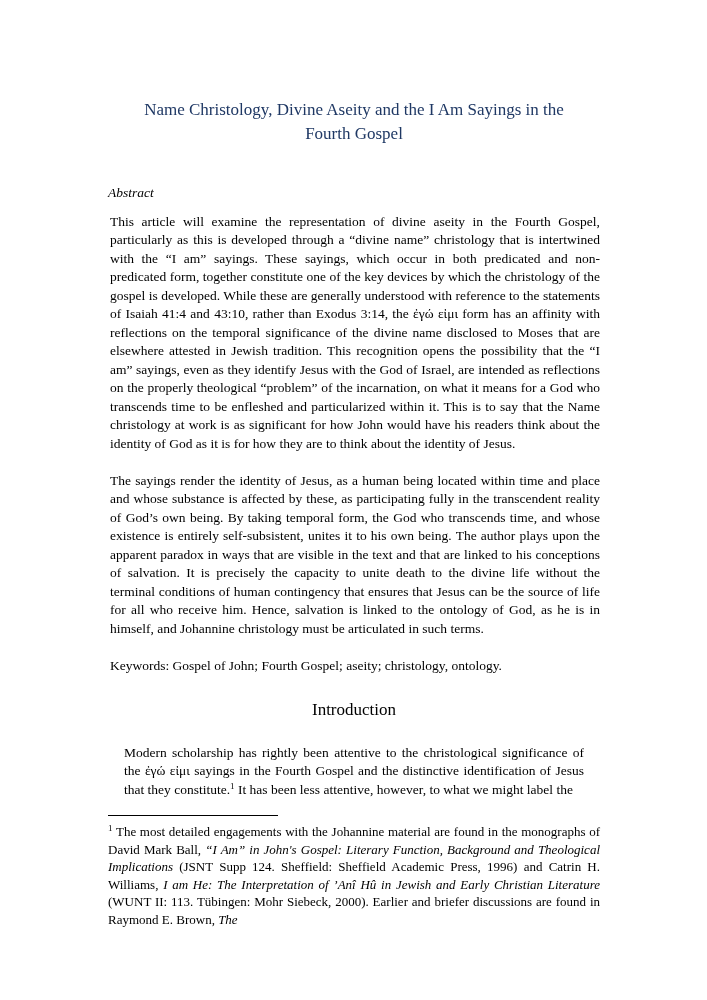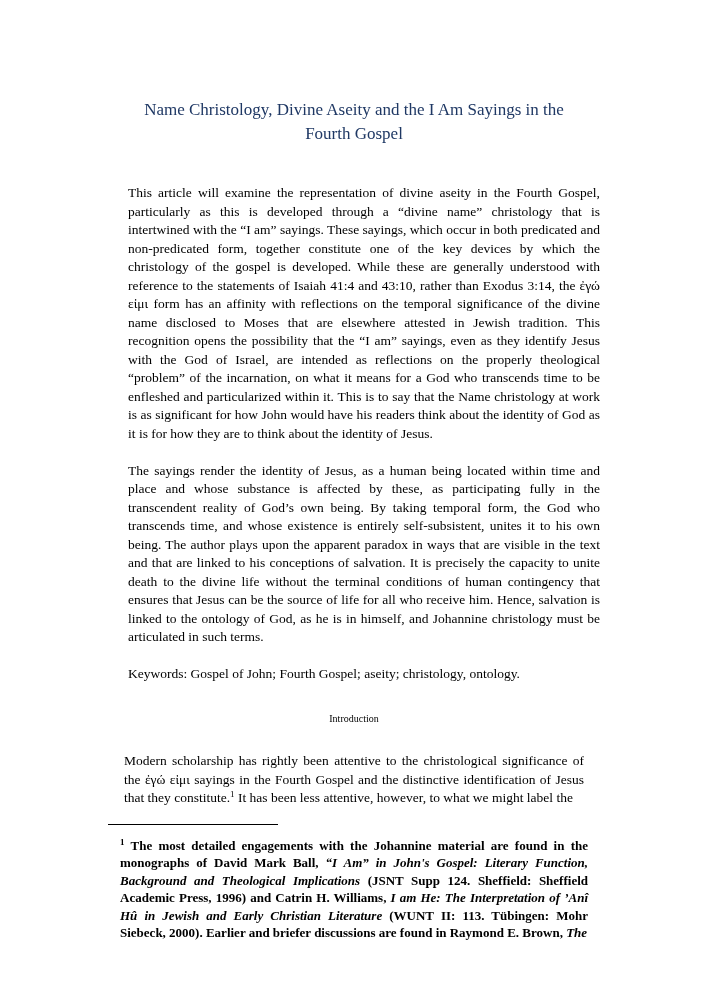--- a/index.html
+++ b/index.html
@@ -28,71 +28,71 @@
     font-size: 17px;
     line-height: 24px;
     font-weight: normal;
   }
   .abstract-label {
     margin: 0 0 10px 0;
     font-style: italic;
     text-align: left;
   }
   .abstract-block {
-    margin-left: 20px;
+    margin-left: 2px;
   }
   .abstract-block p {
     margin: 0 0 18.5px 0;
     text-align: justify;
     text-justify: inter-word;
   }
   .keywords {
     text-align: center;
   }
   .section-heading {
     margin: 26px 0 24px 0;
     text-align: center;
-    font-size: 10px;
+    font-size: 17px;
     font-weight: normal;
   }
   .body-par {
     margin: 16px;
     text-align: justify;
     text-justify: inter-word;
   }
   sup {
     font-size: 9px;
     line-height: 0;
     vertical-align: super;
   }
   .footnote-sep {
     width: 170px;
     border-top: 1px solid #000000;
     margin: 14px 0 7px 0;
     height: 0;
   }
   .footnote {
-    margin: 12px;
+    margin: 0;
     font-size: 13px;
     line-height: 17.5px;
     text-align: justify;
     text-justify: inter-word;
-    font-weight: bold;
   }
   .footnote i {
     font-style: italic;
   }
 </style>
 </head>
 <body>
 
 <div class="page">
 
   <h1 class="title" style="color: rgb(31, 56, 100);">Name Christology, Divine Aseity and the I Am Sayings in the Fourth Gospel</h1>
 
+  <p class="abstract-label">Abstract</p>
 
   <div class="abstract-block">
     <p>This article will examine the representation of divine aseity in the Fourth Gospel, particularly as this is developed through a “divine name” christology that is intertwined with the “I am” sayings.  These sayings, which occur in both predicated and non-predicated form, together constitute one of the key devices by which the christology of the gospel is developed. While these are generally understood with reference to the statements of Isaiah 41:4 and 43:10, rather than Exodus 3:14, the ἐγώ εἰμι form has an affinity with reflections on the temporal significance of the divine name disclosed to Moses that are elsewhere attested in Jewish tradition. This recognition opens the possibility that the “I am” sayings, even as they identify Jesus with the God of Israel, are intended as reflections on the properly theological “problem” of the incarnation, on what it means for a God who transcends time to be enfleshed and particularized within it. This is to say that the Name christology at work is as significant for how John would have his readers think about the identity of God as it is for how they are to think about the identity of Jesus.</p>
     <p>The sayings render the identity of Jesus, as a human being located within time and place and whose substance is affected by these, as participating fully in the transcendent reality of God’s own being. By taking temporal form, the God who transcends time, and whose existence is entirely self-subsistent, unites it to his own being. The author plays upon the apparent paradox in ways that are visible in the text and that are linked to his conceptions of salvation. It is precisely the capacity to unite death to the divine life without the terminal conditions of human contingency that ensures that Jesus can be the source of life for all who receive him. Hence, salvation is linked to the ontology of God, as he is in himself, and Johannine christology must be articulated in such terms.</p>
     <p class="keywords">Keywords: Gospel of John; Fourth Gospel; aseity; christology, ontology.</p>
   </div>
 
   <h2 class="section-heading">Introduction</h2>
 
   <p class="body-par"><span>Modern scholarship has rightly been attentive to the christological significance of the ἐγώ εἰμι sayings in the Fourth Gospel and the distinctive identification of Jesus that they constitute.</span><sup>1</sup><span> It has been less attentive, however, to what we might label the</span></p>

